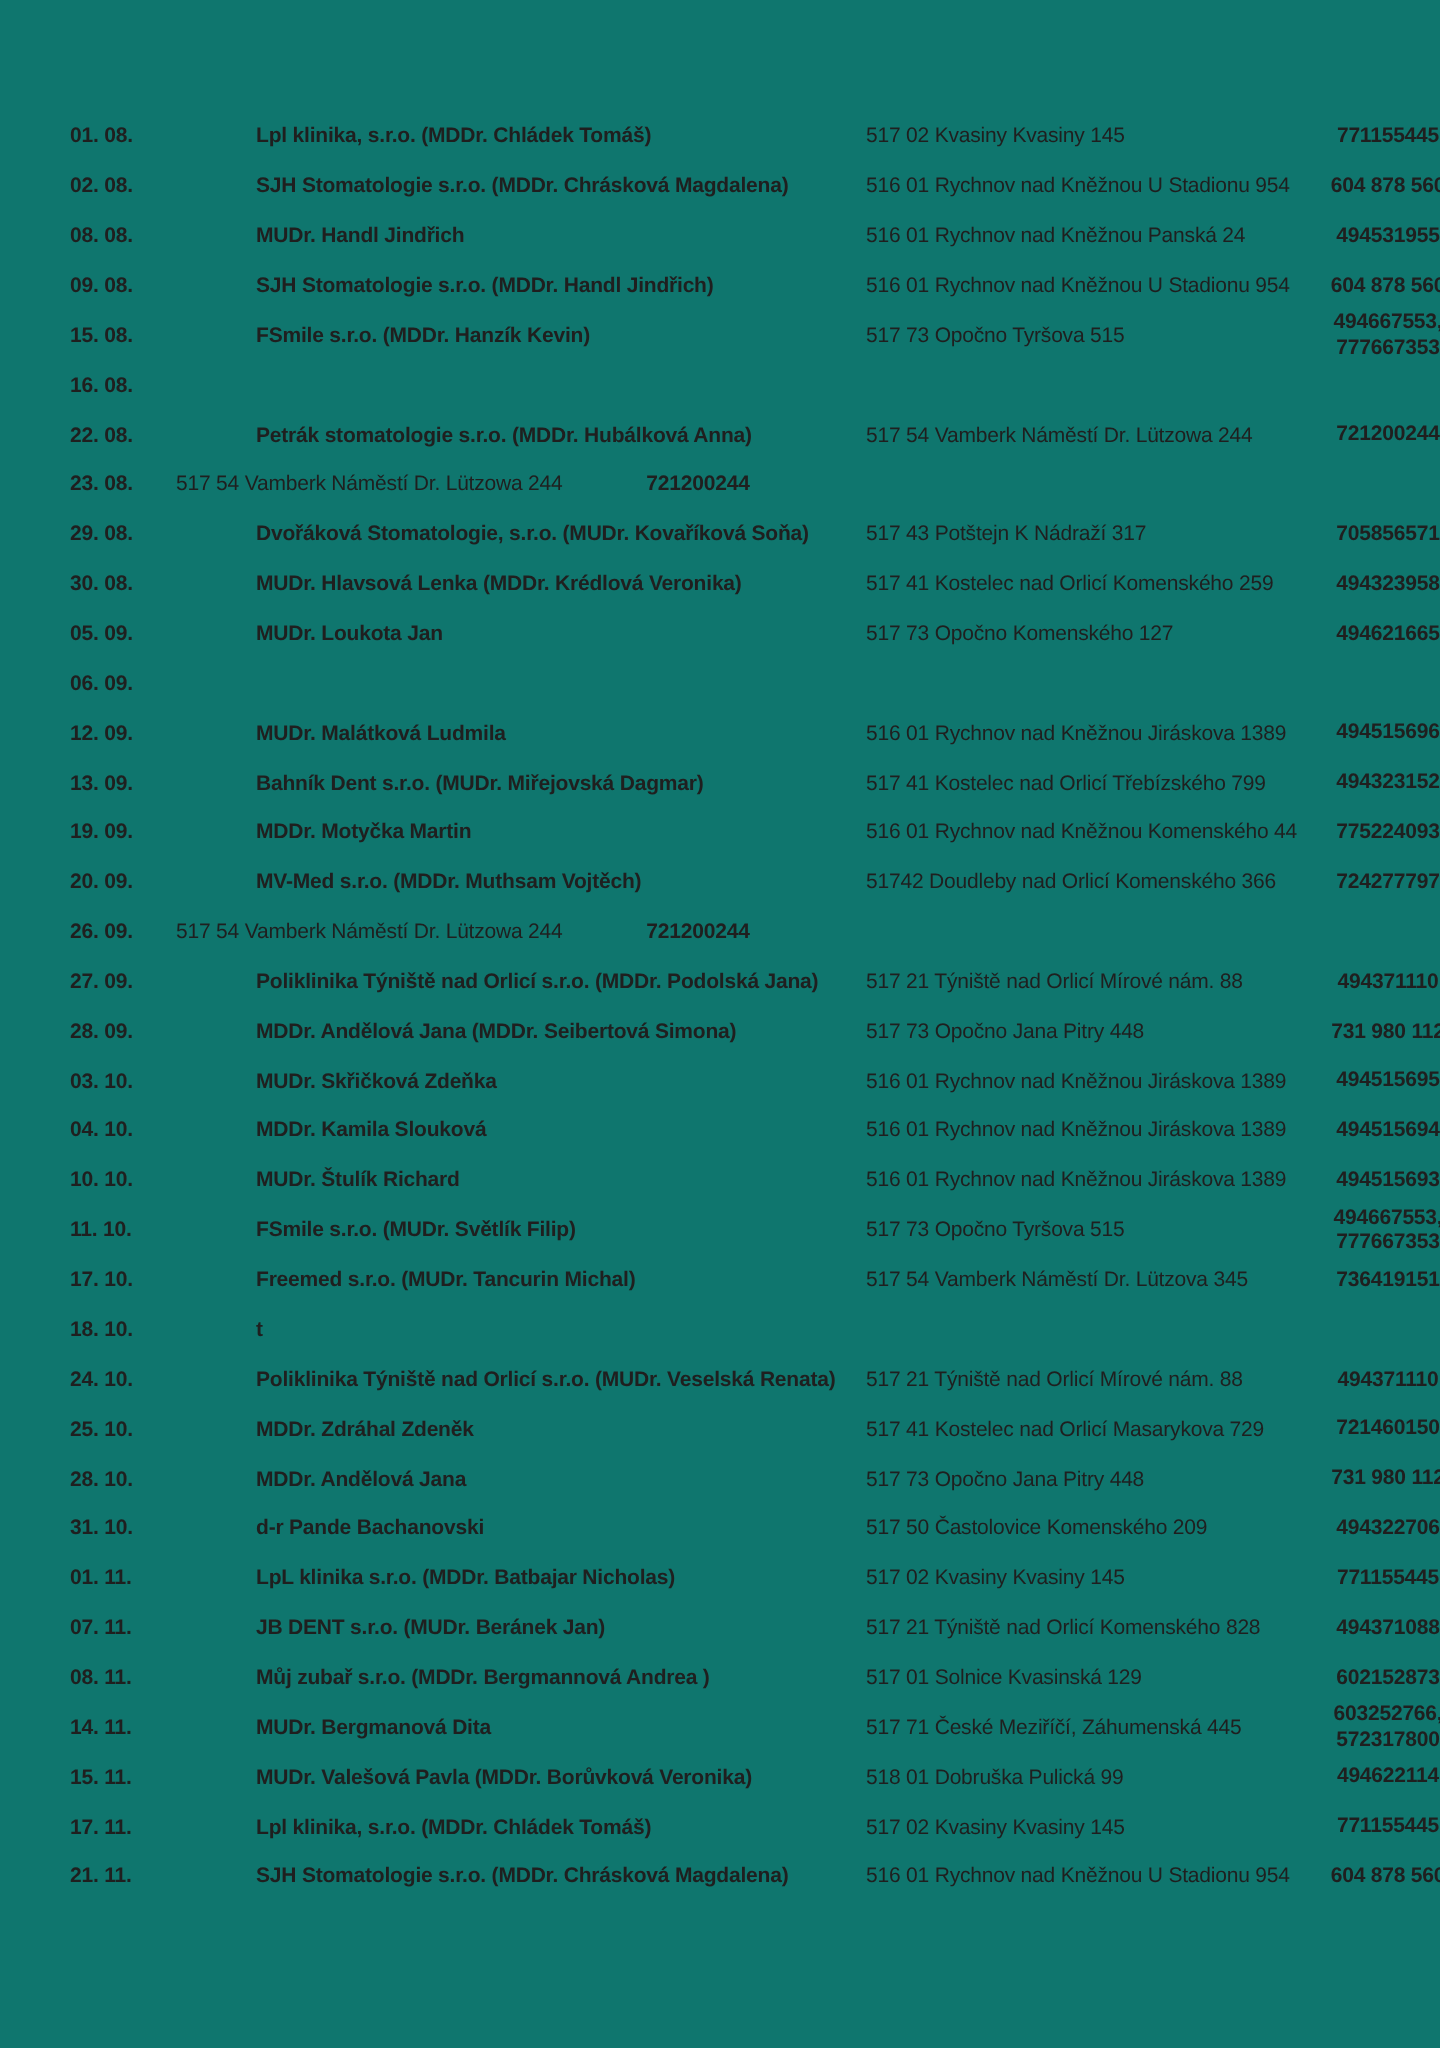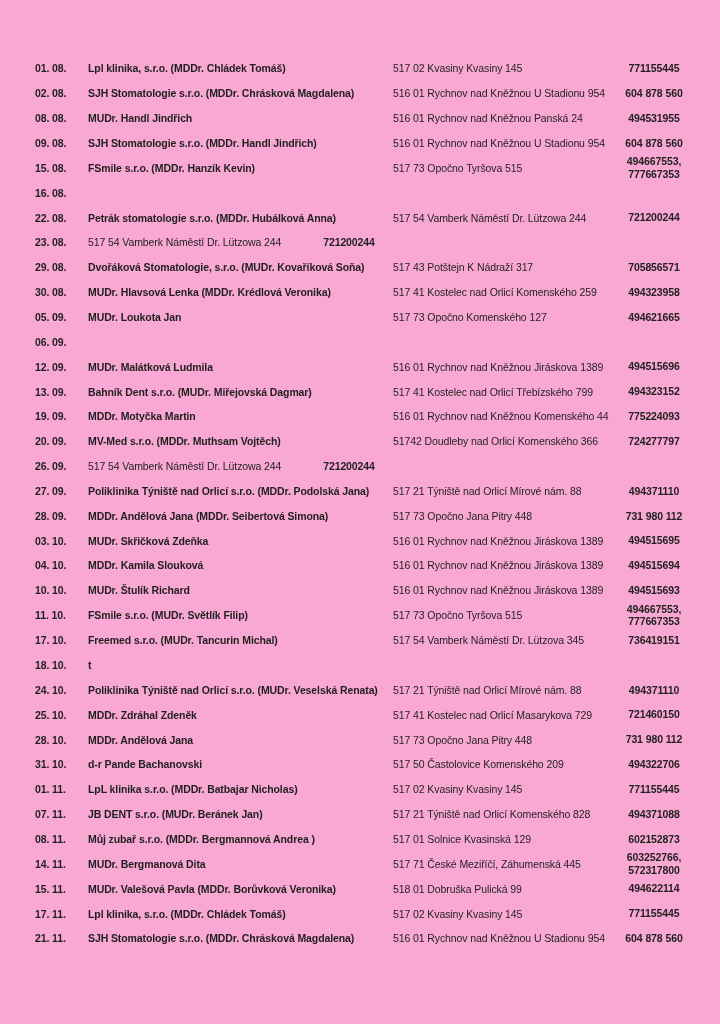--- a/index.html
+++ b/index.html
@@ -4,21 +4,21 @@
 <style>
   html, body {
     margin: 0;
     padding: 0;
     background: #ffffff;
   }
   .page {
     position: relative;
     width: 720px;
     height: 1024px;
-    background: #f9a8d4;
+    background: #0f766e;
     font-family: "Liberation Sans", sans-serif;
     color: #1f1f1f;
     overflow: hidden;
     box-sizing: border-box;
     padding-top: 56px;
   }
   .rows {
     display: block;
   }
   .row {
@@ -34,20 +34,21 @@
     font-weight: bold;
     white-space: nowrap;
     flex-shrink: 0;
   }
   .col-name {
     width: 305px;
     font-weight: bold;
     white-space: nowrap;
     flex-shrink: 0;
     overflow: visible;
+    margin-left: 40px;
   }
   .col-addr {
     width: 222px;
     font-weight: normal;
     white-space: nowrap;
     flex-shrink: 0;
   }
   .col-phone {
     width: 78px;
     font-weight: bold;

